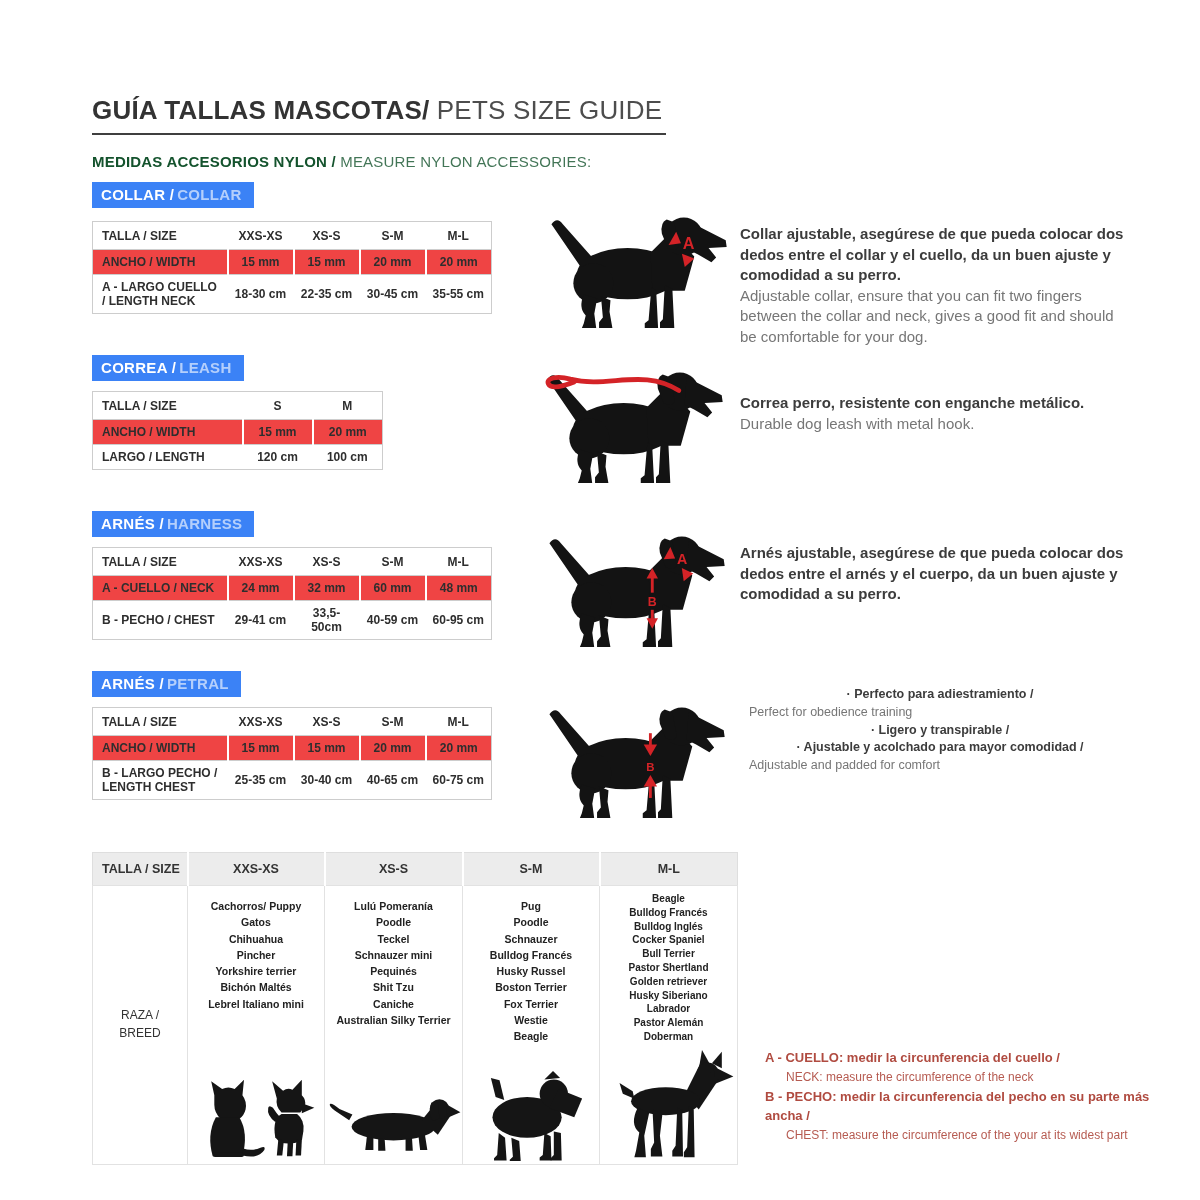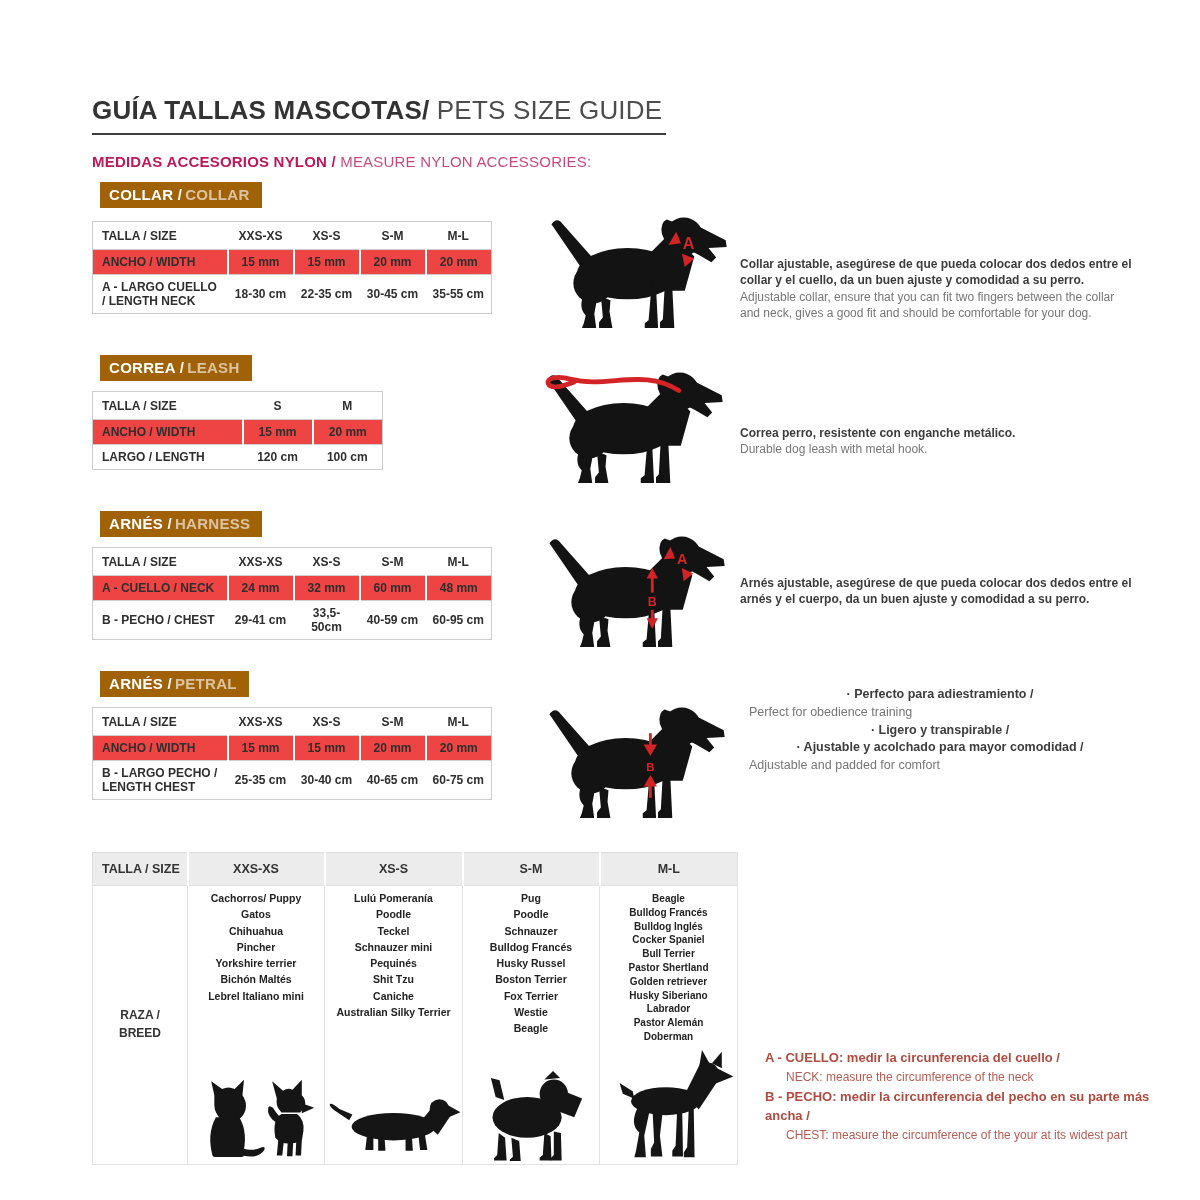--- a/index.html
+++ b/index.html
@@ -4,58 +4,58 @@
 <style>
   html,body{margin:0;padding:0;background:#fff;}
   body{font-family:"Liberation Sans",sans-serif;color:#3a3a3a;}
   .page{position:relative;width:1200px;height:1200px;background:#fff;overflow:hidden;}
 
   
   .title{position:absolute;left:92px;top:78px;font-size:26px;font-weight:bold;letter-spacing:.2px;
          border-bottom:2px solid #3f3f3f;padding:0 4px 7px 0;color:#333;}
   .title .light{font-weight:400;color:#4d4d4d;}
 
-  .subtitle{position:absolute;left:92px;top:141px;font-size:15px;font-weight:bold;color:#be185d;letter-spacing:.2px;}
+  .subtitle{position:absolute;left:92px;top:141px;font-size:15px;font-weight:bold;color:#14532d;letter-spacing:.2px;}
   .subtitle .light{font-weight:400;opacity:.8;}
 
   
-  .tag{position:absolute;left:92px;background:#a16207;color:#fff;font-size:15px;font-weight:bold;
-       padding:4px 12px 5px 9px;letter-spacing:.3px;margin-left:8px;}
+  .tag{position:absolute;left:92px;background:#3b82f6;color:#fff;font-size:15px;font-weight:bold;
+       padding:4px 12px 5px 9px;letter-spacing:.3px;}
   .tag .light{color:rgba(255,255,255,.62);margin-left:3px;font-weight:bold;}
 
   
   table.spec{position:absolute;left:92px;border-collapse:collapse;table-layout:fixed;border:1px solid #cdcdcd;background:#fff;}
   .spec th,.spec td{border-top:1px solid #cdcdcd;font-size:12px;padding:5px 4px;text-align:center;color:#2e2e2e;}
   .spec .lbl{text-align:left;padding-left:9px;}
   .spec th{font-weight:bold;height:17px;}
   .spec td{font-weight:bold;}
   .spec tr.gray td{background:#ef4444;}
   .spec tr.gray td + td{border-left:2px solid #fff;}
 
   
-  .desc{position:absolute;left:740px;width:392px;font-size:12px;line-height:1.37;margin-top:32px;}
+  .desc{position:absolute;left:740px;width:392px;font-size:15px;line-height:1.37;}
   .desc .es{font-weight:bold;color:#3c3c3c;display:block;}
   .desc .en{font-weight:400;color:#767676;display:block;}
 
   .bullets{position:absolute;left:740px;top:686px;width:400px;font-size:12.5px;line-height:1.42;}
   .bullet .es{font-weight:bold;color:#3c3c3c;display:block;text-align:center;}
   .bullet .es::before{content:"· ";font-weight:bold;}
   .bullet .en{font-weight:400;color:#767676;display:block;padding-left:9px;}
 
   
   .dog{position:absolute;width:200px;height:auto;}
 
   
   table.breeds{position:absolute;left:92px;top:852px;border-collapse:collapse;table-layout:fixed;border:1px solid #dedede;background:#fff;}
   .breeds th{background:#ececec;font-size:12.5px;font-weight:bold;height:30px;border-left:2px solid #fff;color:#333;}
   .breeds th:first-child{border-left:none;text-align:left;padding-left:9px;}
   .breeds td{border:1px solid #e2e2e2;vertical-align:top;position:relative;height:278px;padding:0;}
-  .blist{margin-top:4px;font-size:10.5px;font-weight:bold;line-height:1.55;text-align:center;white-space:pre-line;color:#222;}
+  .blist{margin-top:12px;font-size:10.5px;font-weight:bold;line-height:1.55;text-align:center;white-space:pre-line;color:#222;}
   td.ml .blist{font-size:10px;line-height:1.38;margin-top:6px;}
-  .rowlbl{position:absolute;bottom:122px;left:0;width:100%;text-align:center;font-size:12px;font-weight:bold;
+  .rowlbl{position:absolute;bottom:122px;left:0;width:100%;text-align:center;font-size:12px;font-weight:normal;
           white-space:pre-line;line-height:1.5;color:#333;}
   .sil{position:absolute;bottom:3px;left:0;right:0;display:flex;justify-content:center;align-items:flex-end;gap:2px;}
 
   
   .notes{position:absolute;left:765px;top:1048px;width:425px;font-size:13px;line-height:1.5;color:#b04b40;}
   .note-bold{font-weight:bold;display:block;}
   .note-light{display:block;padding-left:21px;font-size:12px;font-weight:400;color:#b65b51;margin-bottom:1px;}
 
   svg text{font-family:"Liberation Sans",sans-serif;}
 </style>

